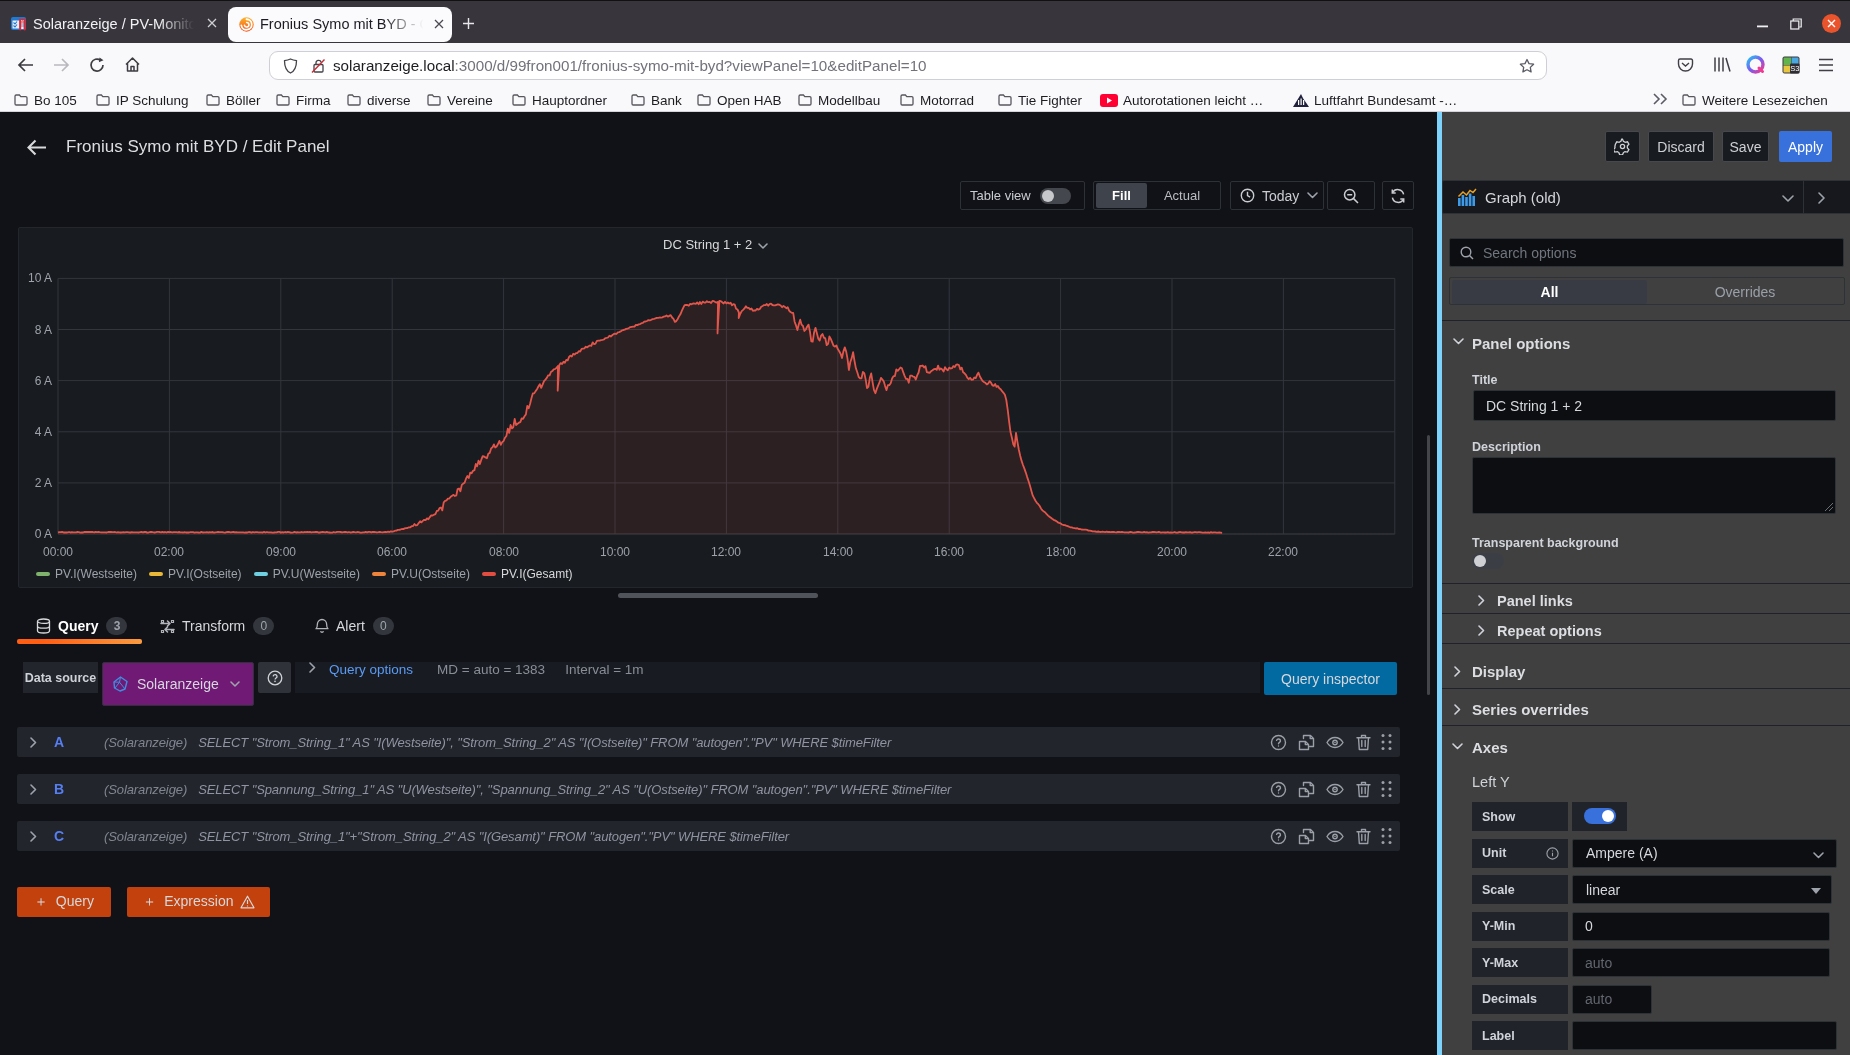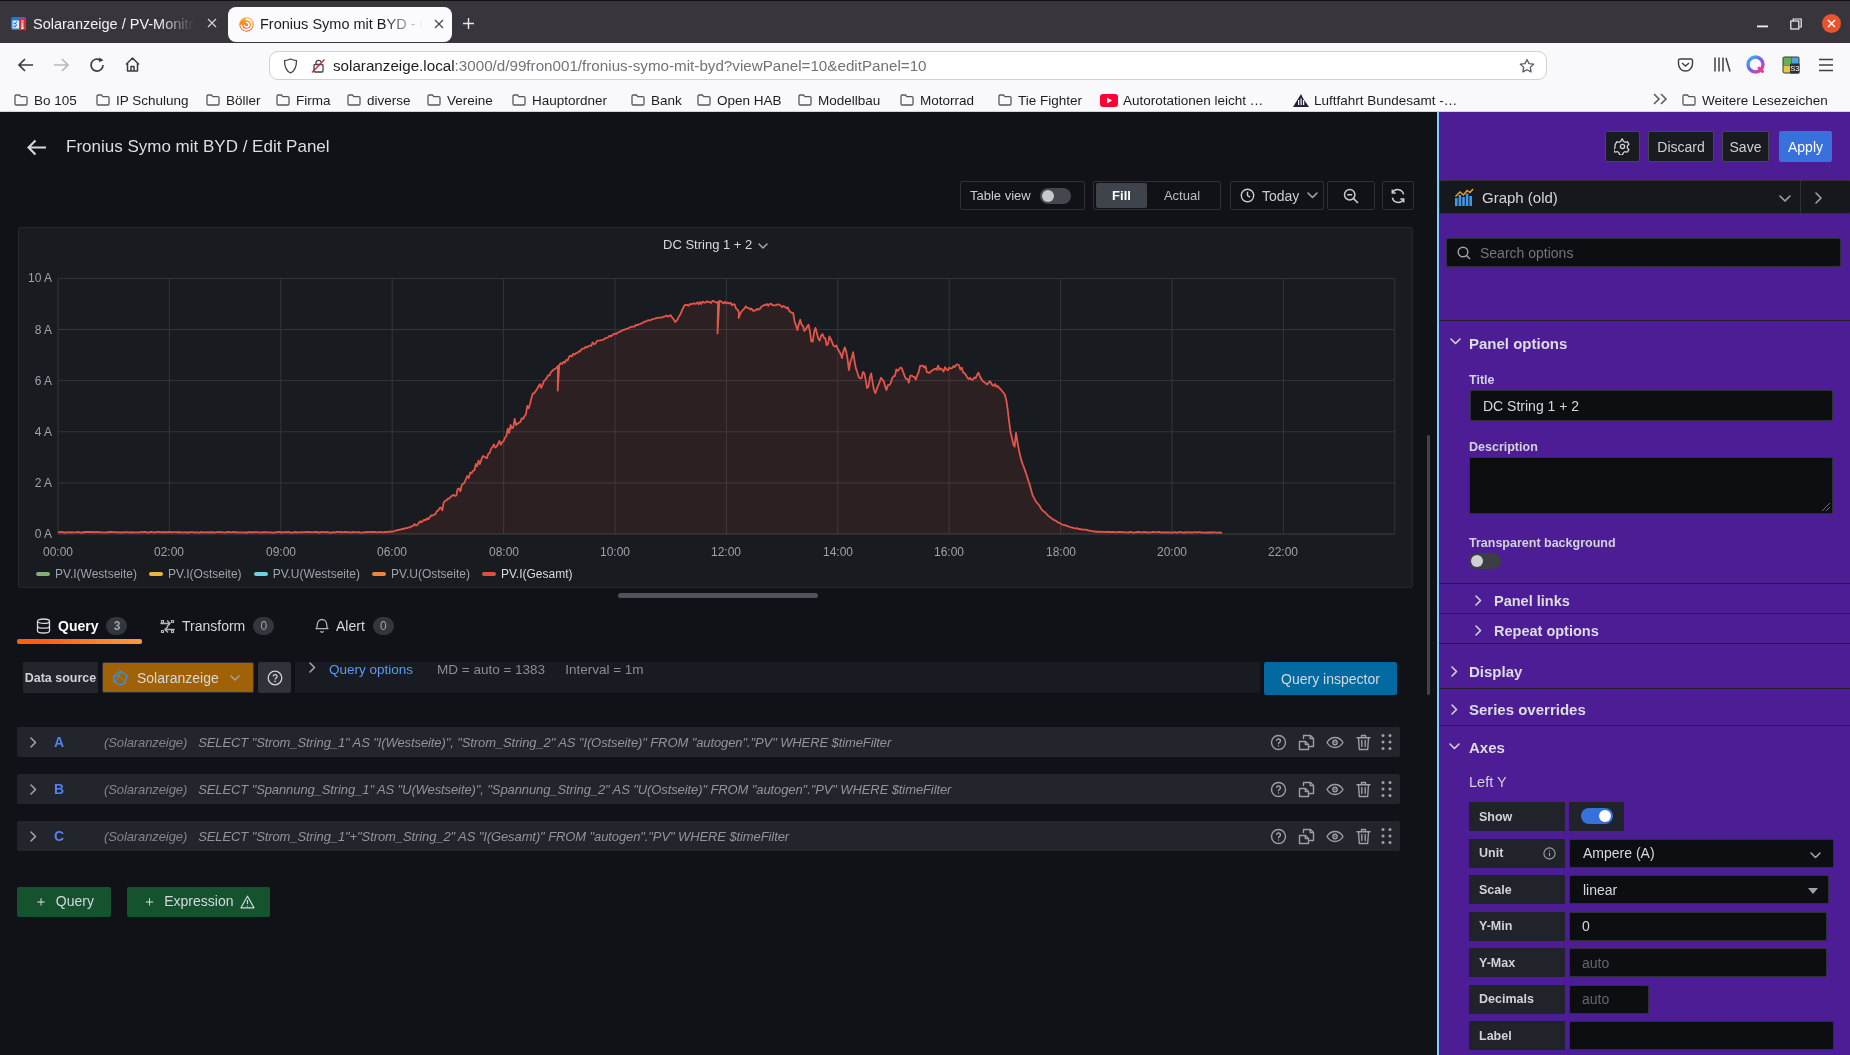--- a/index.html
+++ b/index.html
@@ -26,23 +26,23 @@
 #panel{position:absolute;left:18px;top:115px;width:1395px;height:361px;background:#181b1f;border:1px solid #23262c;border-radius:2px}
 .axlbl{position:absolute;font-size:12px;color:#9da2ab}
 .ylbl{width:42px;text-align:right}
 .xlbl{width:44px;text-align:center}
 .leg{position:absolute;top:339px;left:17px;display:flex;align-items:center;font-size:12px;color:#9da2ab}
 .leg .sw{width:14px;height:4px;border-radius:2px;margin:0 5px 0 12px}
 .gtab{position:absolute;top:505px;height:18px;font-size:14px;color:#d5d7db;display:flex;align-items:center}
 .pill{background:#33363d;color:#9fa4ac;border-radius:9px;font-size:12px;height:18px;min-width:21px;display:inline-flex;align-items:center;justify-content:center;margin-left:8px;padding:0 6px}
 .qrow{position:absolute;left:17px;width:1383px;height:30px;background:#212530;border-radius:2px;background:#22252c;display:flex;align-items:center}
 .qsql{font-style:italic;font-size:13px;letter-spacing:-0.1px;color:#9094a0;white-space:nowrap}
-.gbtn{position:absolute;height:30px;background:#14532d;border-radius:2px;color:#d6d8dc;font-size:14px;display:flex;align-items:center;justify-content:center}
-
-#sidebar{position:absolute;left:1437px;top:112px;width:413px;height:943px;background:#4c1d95;border-left:2px solid #7dd3fc}
+.gbtn{position:absolute;height:30px;background:#c2410c;border-radius:2px;color:#d6d8dc;font-size:14px;display:flex;align-items:center;justify-content:center}
+
+#sidebar{position:absolute;left:1437px;top:112px;width:413px;height:943px;background:#404040;border-left:5px solid #7dd3fc}
 .inp{position:absolute;background:#0d0e12;border:1px solid #2c3235;border-radius:2px;color:#d5d8dd;font-size:14px;display:flex;align-items:center}
 .slbl{position:absolute;font-size:12.5px;font-weight:bold;color:#d0d3d9}
 .sect{position:absolute;font-size:15px;font-weight:bold;color:#dcdde1}
 .ssub{position:absolute;font-size:14.5px;font-weight:bold;color:#dcdde1}
 .divid{position:absolute;left:0px;height:1px;background:#202227;width:413px}
 .frow-lbl{position:absolute;left:30px;width:96px;height:29px;background:#202329;display:flex;align-items:center;padding-left:10px;font-size:12.5px;font-weight:bold;color:#d0d3d9}
 .ph{color:#62666e}
 .chev{stroke:#9da2ab;stroke-width:1.6;fill:none;stroke-linecap:round;stroke-linejoin:round}
 .ico{stroke:#9b9fa7;stroke-width:1.4;fill:none;stroke-linecap:round;stroke-linejoin:round}
 </style></head>
@@ -340,21 +340,21 @@
     Transform <span class="pill">0</span>
   </div>
   <div class="gtab" style="left:315px">
     <svg style="margin-right:7px" width="14" height="16" viewBox="0 0 14 16">
         <path d="M7 1.5a4.6 4.6 0 0 1 4.6 4.6c0 3.6 1.4 4.6 1.4 4.6H1s1.4-1 1.4-4.6A4.6 4.6 0 0 1 7 1.5zM5.5 13.2a1.6 1.6 0 0 0 3 0" stroke="#b0b3ba" stroke-width="1.3" fill="none" stroke-linejoin="round"></path>
       </svg>
     Alert <span class="pill">0</span>
   </div>
 
   <div class="abs" style="left:23px;top:550px;width:75px;height:31px;background:#22252c;display:flex;align-items:center;justify-content:center;font-size:12.5px;font-weight:bold;color:#cfd2d7">Data source</div>
-  <div class="abs" style="left:102px;top:550px;width:152px;height:31px;background:#a16207;border:1px solid #2c3235;border-radius:2px;display:flex;align-items:center">
+  <div class="abs" style="left:102px;top:550px;width:152px;height:44px;background:#701a75;border:1px solid #2c3235;border-radius:2px;display:flex;align-items:center">
     <svg style="margin-left:10px" width="15" height="16" viewBox="0 0 15 16">
         <path d="M7.5 1L14 5.5 12 13l-5 2-5.5-3L1 6z" fill="none" stroke="#3c8fe0" stroke-width="1.4" stroke-linejoin="round"></path>
         <path d="M7.5 1L6.5 6.2l5.5 6.8M1 6l5.5.2M6.5 6.3L2 12" stroke="#3c8fe0" stroke-width="1" fill="none"></path>
       </svg>
     <span style="margin-left:9px;font-size:14px;color:#d5d8dd">Solaranzeige</span>
     <svg style="margin-left:11px" width="10" height="6" viewBox="0 0 10 6">
         <path d="M1 1l4 4 4-4" class="chev"></path>
       </svg>
   </div>
   <div class="abs" style="left:258px;top:550px;width:33px;height:31px;background:#2f3238;border-radius:2px;display:flex;align-items:center;justify-content:center">
@@ -514,20 +514,24 @@
     <svg style="position:absolute;left:375px;top:11px" width="8" height="12" viewBox="0 0 8 12">
         <path d="M1 1l5 5-5 5" class="chev"></path>
       </svg>
   </div>
   <div class="inp" style="left:7px;top:126px;width:395px;height:29px">
     <svg style="margin-left:10px" width="14" height="14" viewBox="0 0 14 14">
         <circle cx="6" cy="6" r="4.8" stroke="#9da2ab" stroke-width="1.4" fill="none"></circle>
         <path d="M9.5 9.5L13 13" stroke="#9da2ab" stroke-width="1.4"></path>
       </svg>
     <span style="margin-left:9px;color:#70757e">Search options</span>
+  </div>
+  <div class="abs" style="left:7px;top:165px;width:396px;height:28px;border:1px solid #2c3235;border-radius:2px">
+    <div class="abs" style="left:2px;top:1.5px;width:195px;height:24px;background:#383b44;border-radius:2px;display:flex;align-items:center;justify-content:center;font-size:14px;font-weight:bold;color:#fff">All</div>
+    <div class="abs" style="left:197px;top:1.5px;width:196px;height:24px;display:flex;align-items:center;justify-content:center;font-size:14px;color:#9aa0a8">Overrides</div>
   </div>
   <div class="divid" style="top:208px"></div>
   <svg class="abs" style="left:11px;top:226px" width="11" height="7" viewBox="0 0 11 7">
       <path d="M1 1l4.5 4.5L10 1" class="chev" style="stroke:#d0d3d9"></path>
     </svg>
   <div class="sect" style="left:30px;top:223px">Panel options</div>
   <div class="slbl" style="left:30px;top:261px">Title</div>
   <div class="inp" style="left:31px;top:278px;width:363px;height:31px">
       <span style="margin-left:12px">DC String 1 + 2</span>
     </div>

